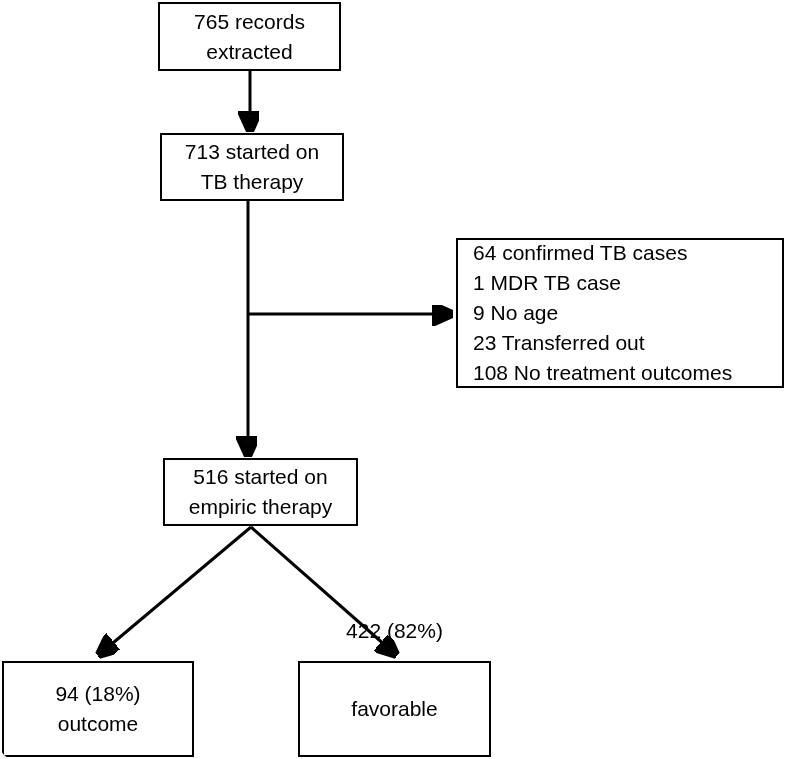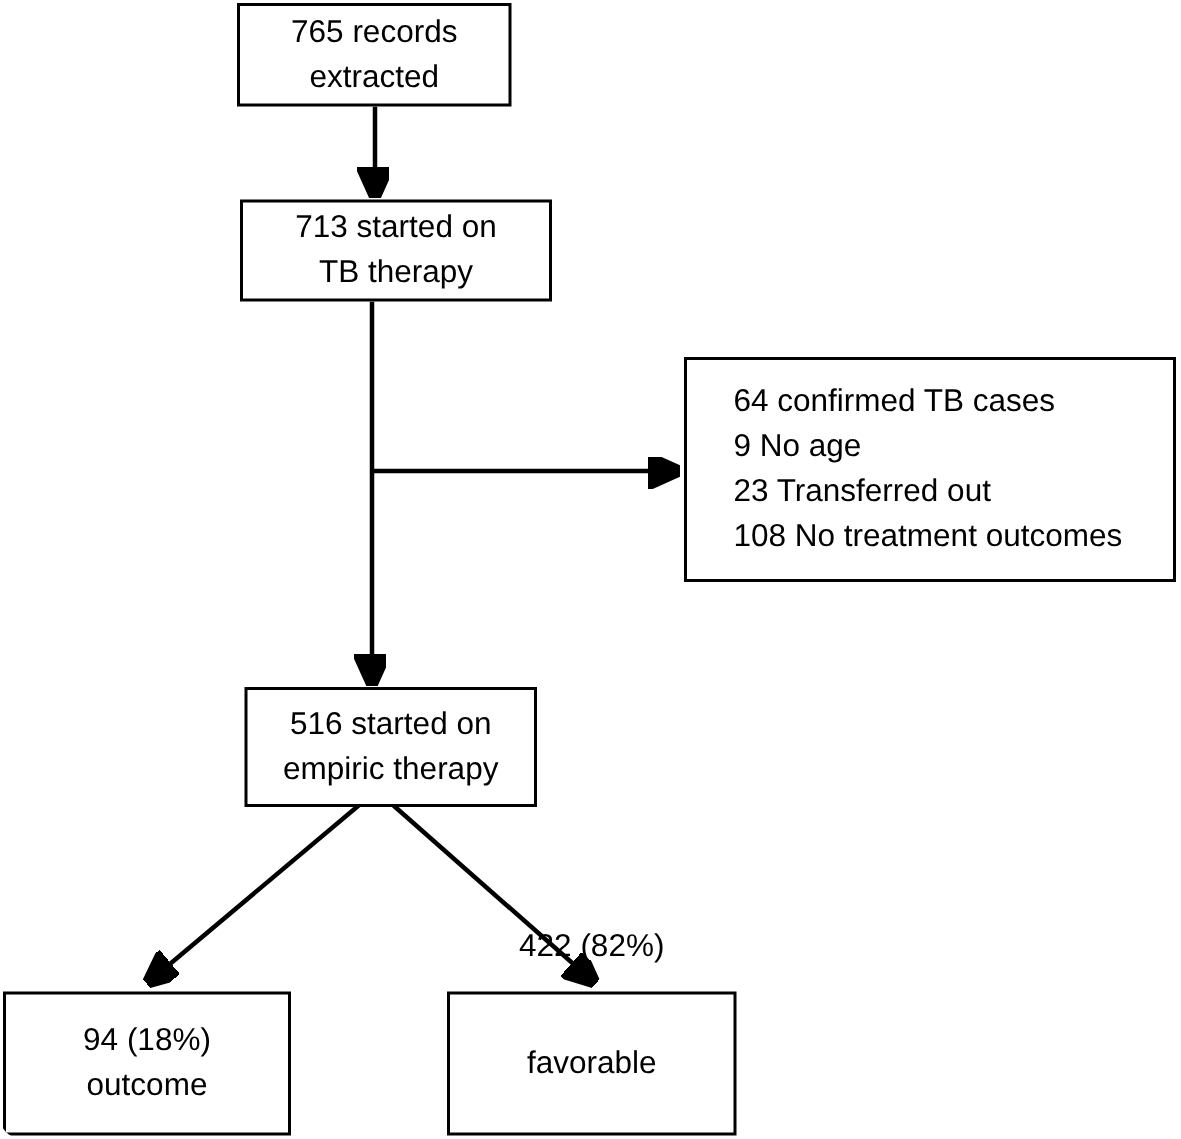--- a/index.html
+++ b/index.html
@@ -30,32 +30,32 @@
     display: flex;
     flex-direction: column;
     align-items: center;
     justify-content: center;
     text-align: center;
     white-space: pre;
   }
   .node.left-align {
     align-items: flex-start;
     text-align: left;
-    padding-left: 31px;
+    padding-left: 15px;
     justify-content: center;
   }
   .node .line {
     display: block;
   }
 
   
   #node-records     { left: 158px; top: 2px;   width: 183px; height: 69px; }
-  #node-tb-therapy  { left: 160px; top: 133px; width: 208px; height: 68px; }
+  #node-tb-therapy  { left: 160px; top: 133px; width: 184px; height: 68px; }
   #node-excluded    { left: 456px; top: 238px; width: 328px; height: 150px; }
-  #node-empiric     { left: 163px; top: 458px; width: 195px; height: 80px; }
+  #node-empiric     { left: 163px; top: 458px; width: 195px; height: 68px; }
   #node-unfavorable { left: 2px;   top: 661px; width: 192px; height: 96px; }
   #node-favorable   { left: 298px; top: 661px; width: 193px; height: 96px; gap: 48px; }
 
   svg.connectors {
     position: absolute;
     left: 0;
     top: 0;
     width: 787px;
     height: 759px;
     overflow: visible;
@@ -96,20 +96,21 @@
     <span class="line">extracted</span>
   </div>
 
   <div class="node" id="node-tb-therapy">
     <span class="line">713 started on</span>
     <span class="line">TB therapy</span>
   </div>
 
   <div class="node left-align" id="node-excluded">
     <span class="line">64 confirmed TB cases</span>
+    <span class="line">1 MDR TB case</span>
     <span class="line">9 No age</span>
     <span class="line">23 Transferred out</span>
     <span class="line">108 No treatment outcomes</span>
   </div>
 
   <div class="node" id="node-empiric">
     <span class="line">516 started on</span>
     <span class="line">empiric therapy</span>
   </div>
 

